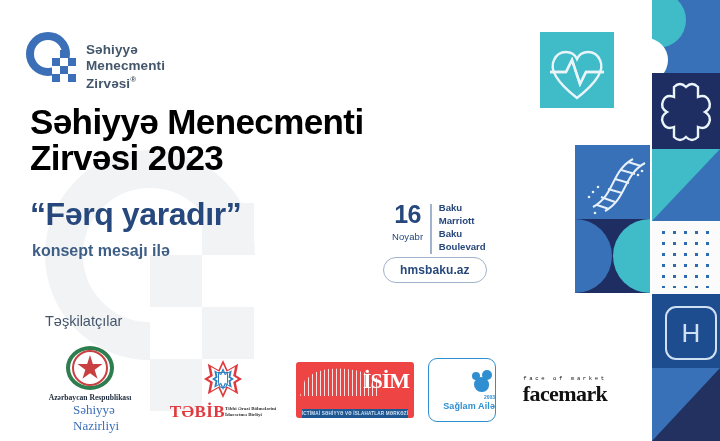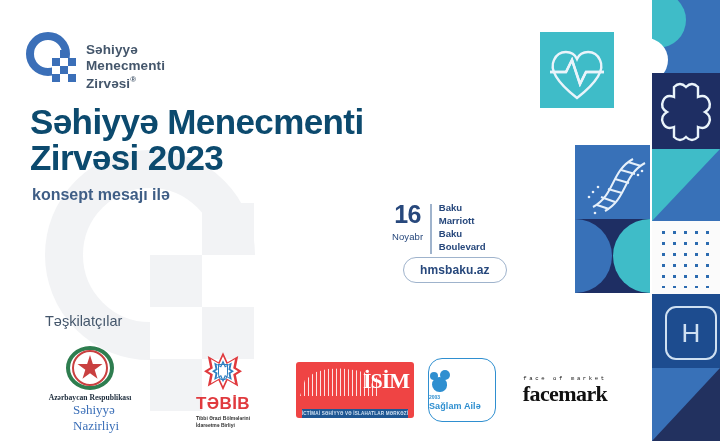--- a/index.html
+++ b/index.html
@@ -22,32 +22,32 @@
   .logo-mark{position:relative;width:50px;height:50px;flex:0 0 50px;}
   .lm-ring{position:absolute;left:0;top:0;width:44px;height:44px;border-radius:50%;
            border:8px solid #3B6FB8;box-sizing:border-box;}
   .lm-cut{position:absolute;right:0;bottom:0;width:24px;height:24px;background:#fff;}
   .lm-px{position:absolute;background:#3B6FB8;width:8px;height:8px;}
   .logo-text{font-size:13.5px;line-height:1.22;font-weight:700;color:#44566B;letter-spacing:.1px;margin-top:20px;}
   .logo-text .reg{font-size:8px;vertical-align:super;font-weight:700;}
 
   
   .headline{position:absolute;left:30px;top:104px;width:470px;}
-  .h-main{font-size:35px;line-height:1.03;font-weight:700;color:#0c4a6e;letter-spacing:-0.6px;margin:0;}
+  .h-main{font-size:35px;line-height:1.03;font-weight:700;color:#000000;letter-spacing:-0.6px;margin:0;}
   .h-quote{font-size:32px;line-height:1.05;font-weight:700;color:#27487C;letter-spacing:-0.4px;margin:22px 0 0 0;}
   .h-sub{font-size:16px;line-height:1.2;font-weight:700;color:#3F5E86;margin:9px 0 0 2px;}
 
   
   .datebox{position:absolute;left:392px;top:202px;display:flex;align-items:flex-start;gap:7px;}
   .dt-left{text-align:center;color:#27487C;}
   .dt-day{font-size:25px;font-weight:700;line-height:1;letter-spacing:-0.5px;}
   .dt-mon{font-size:9.5px;font-weight:400;margin-top:4px;letter-spacing:.1px;}
   .dt-rule{width:1.5px;align-self:stretch;background:#9FB3CC;margin-top:2px;}
   .dt-right{font-size:9.6px;line-height:1.35;font-weight:700;color:#27487C;}
-  .pill{position:absolute;left:403px;top:257px;padding:5px 16px;border:1.3px solid #9FB3CC;
+  .pill{position:absolute;left:383px;top:257px;padding:5px 16px;border:1.3px solid #9FB3CC;
         border-radius:20px;font-size:12px;font-weight:700;color:#27487C;letter-spacing:.1px;}
 
   
   .org-title{position:absolute;left:45px;top:313px;font-size:14.5px;color:#44566B;font-weight:400;}
   .org-row{position:absolute;left:30px;top:352px;width:600px;height:76px;display:flex;align-items:center;gap:14px;}
   .org{display:flex;flex-direction:column;align-items:center;justify-content:center;}
 
   
   .moh{display:flex;flex-direction:column;align-items:center;width:120px;}
   .moh-emb{position:relative;width:48px;height:44px;}
@@ -68,38 +68,38 @@
   .tb-s1{position:absolute;inset:0;background:#E03A3E;
          clip-path:polygon(50% 0,62% 26%,90% 10%,84% 40%,100% 50%,84% 60%,90% 90%,62% 74%,50% 100%,38% 74%,10% 90%,16% 60%,0 50%,16% 40%,10% 10%,38% 26%);}
   .tb-s2{position:absolute;left:4px;top:4px;right:4px;bottom:4px;background:#fff;
          clip-path:polygon(50% 0,62% 26%,90% 10%,84% 40%,100% 50%,84% 60%,90% 90%,62% 74%,50% 100%,38% 74%,10% 90%,16% 60%,0 50%,16% 40%,10% 10%,38% 26%);}
   .tb-s3{position:absolute;left:8px;top:8px;right:8px;bottom:8px;background:#2D7FC1;
          clip-path:polygon(50% 0,62% 26%,90% 10%,84% 40%,100% 50%,84% 60%,90% 90%,62% 74%,50% 100%,38% 74%,10% 90%,16% 60%,0 50%,16% 40%,10% 10%,38% 26%);}
   .tb-s4{position:absolute;left:11px;top:11px;right:11px;bottom:11px;background:#fff;
          clip-path:polygon(50% 0,62% 26%,90% 10%,84% 40%,100% 50%,84% 60%,90% 90%,62% 74%,50% 100%,38% 74%,10% 90%,16% 60%,0 50%,16% 40%,10% 10%,38% 26%);}
   .tb-cad{position:absolute;left:14px;top:12px;width:10px;height:16px;border:1.6px solid #2D7FC1;
           border-radius:0 0 40% 40%;box-sizing:border-box;}
-  .tb-txt{display:flex;flex-direction:column;}
+  .tb-txt{display:flex;flex-direction:row;font-family:Liberation Serif, serif;}
   .tb-name{font-size:17px;font-weight:700;color:#E03A3E;letter-spacing:.4px;line-height:1;}
   .tb-sub{font-size:5px;font-weight:700;color:#333;line-height:1.25;margin-top:3px;}
 
   
   .isim{width:118px;height:56px;background:#ef4444;border-radius:3px;position:relative;overflow:hidden;
         display:flex;flex-direction:column;justify-content:flex-end;}
   .isim-wave{position:absolute;left:4px;top:4px;width:80px;height:30px;
              background:repeating-linear-gradient(90deg,#fff 0 1px,transparent 1px 4px);
              clip-path:polygon(0 100%,6% 48%,18% 22%,34% 10%,52% 8%,70% 14%,86% 26%,100% 44%,100% 100%);opacity:.85;}
   .isim-mark{position:absolute;right:5px;top:6px;font-size:22px;font-weight:700;color:#fff;
              font-family:"Liberation Serif",serif;letter-spacing:-1px;}
   .isim-bar{background:#1F5793;color:#cfe0f2;font-size:4.6px;font-weight:700;text-align:center;
             padding:2px 0;letter-spacing:.2px;}
 
   
-  .sag{width:66px;height:62px;border:1.4px solid #2F8FD0;border-radius:14px;
-       display:flex;flex-direction:column;align-items:flex-start;justify-content:center;gap:1px;}
+  .sag{width:66px;height:62px;border:1.4px solid #2F8FD0;border-radius:9px;
+       display:flex;flex-direction:column;align-items:flex-end;justify-content:center;gap:1px;}
   .sag-fig{position:relative;width:24px;height:24px;}
   .sag-a{position:absolute;left:3px;top:8px;width:15px;height:15px;border-radius:50% 50% 45% 50%;background:#2F8FD0;}
   .sag-b{position:absolute;left:11px;top:1px;width:10px;height:10px;border-radius:50%;background:#2F8FD0;}
   .sag-c{position:absolute;left:1px;top:3px;width:8px;height:8px;border-radius:50%;background:#2F8FD0;}
   .sag-yr{font-size:5px;font-weight:700;color:#2F8FD0;}
   .sag-nm{font-size:9px;font-weight:700;color:#2F8FD0;letter-spacing:.1px;}
 
   
   .fm{display:flex;flex-direction:column;align-items:center;width:110px;}
   .fm-top{font-size:5.6px;color:#111;letter-spacing:2.6px;font-family:"Liberation Mono",monospace;}
@@ -137,20 +137,21 @@
       <div>Menecmenti</div>
       <div><span>Zirvəsi</span><span class="reg">®</span></div>
     </div>
   </div>
 
   <div class="headline">
     <div class="h-main">
       <div>Səhiyyə Menecmenti</div>
       <div>Zirvəsi 2023</div>
     </div>
+    <div class="h-quote">“Fərq yaradır”</div>
     <div class="h-sub">konsept mesajı ilə</div>
   </div>
 
   <div class="datebox">
     <div class="dt-left">
       <div class="dt-day">16</div>
       <div class="dt-mon">Noyabr</div>
     </div>
     <div class="dt-rule"></div>
     <div class="dt-right">

